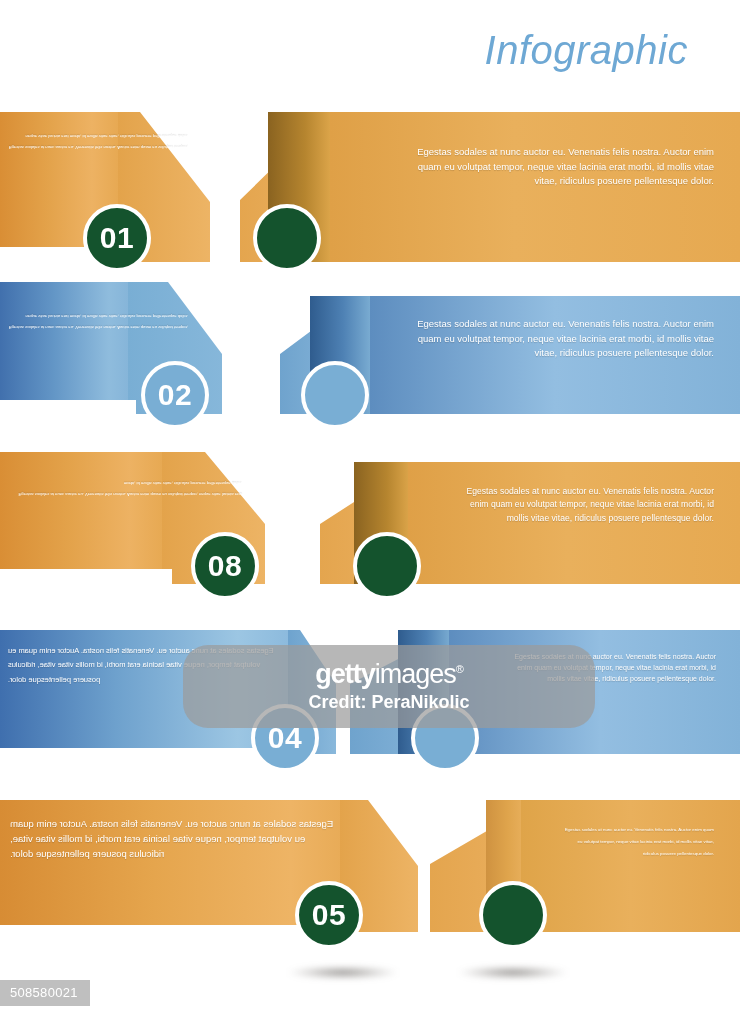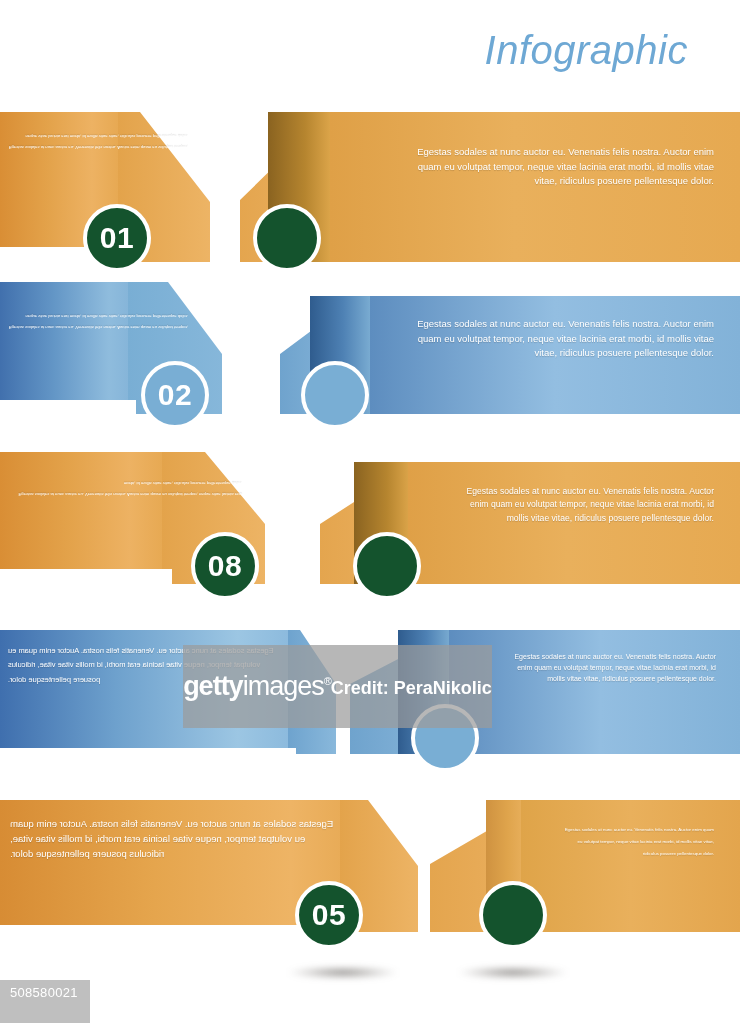--- a/index.html
+++ b/index.html
@@ -107,36 +107,36 @@
     border-radius:50%;
     background:radial-gradient(ellipse at center, rgba(60,55,50,.55) 0%, rgba(90,85,80,.22) 45%, rgba(255,255,255,0) 72%);
     filter:blur(3px);
     z-index:1;
   }
 
   
   #wm{
     position:absolute;
     left:183px; top:645px;
-    width:309px; height:83px;
+    width:412px; height:83px;
     background:rgba(155,155,155,.72);
     z-index:20;
-    display:flex;flex-direction:row;
-    align-items:center;justify-content:center;
+    display:flex;flex-direction:column;
+    align-items:center;justify-content:center;border-radius:25px;
   }
   #wm-logo{font-size:27px;color:#fff;letter-spacing:-1px;line-height:1.05;}
   #wm-logo b{font-weight:bold;}
   #wm-logo i{font-style:normal;font-weight:300;}
   #wm-sup{font-size:11px;vertical-align:super;}
   #wm-credit{font-size:18px;color:#fff;font-weight:bold;margin-top:3px;}
   #id-badge{
     position:absolute;left:0;top:980px;
     background:#bfbfbf;color:#fff;
     font-size:13px;
-    padding:5px 12px 23px 10px;
+    padding:5px 12px 6px 10px;
     z-index:20;
     letter-spacing:.3px;
   }
 </style>
 </head>
 <body>
 
 <div id="title">Infographic</div>
 
 <div class="row r1">
@@ -313,20 +313,21 @@
         <stop offset="0%" stop-color="#6fa3cd"></stop>
           <stop offset="100%" stop-color="#8ab8dc"></stop>
       </linearGradient>
     </defs>
     <polygon points="0,62 0,132 50,132 50,8 104,8" fill="url(#g4rh)"></polygon>
     <rect x="48" y="8" width="52" height="124" fill="url(#g4rd)"></rect>
     <rect x="99" y="8" width="291" height="124" fill="url(#g4r)"></rect>
   </svg>
   <div class="txt txt-right" style="top:30px;font-size:7px;width:210px;right:16px;">Egestas sodales at nunc auctor eu. Venenatis felis nostra. Auctor enim quam eu volutpat tempor, neque vitae lacinia erat morbi, id mollis vitae vitae, ridiculus posuere pellentesque dolor.</div>
 
+  <div class="badge badge-b" style="left:251px;top:82px;">04</div>
   <div class="dot badge-b" style="left:411px;top:82px;"></div>
 </div>
 
 <div class="row r5">
   <svg width="470" height="168" style="position:absolute;left:0;top:0;">
     <defs>
       <linearGradient id="g5l" x1="0" y1="0" x2="1" y2="0">
         <stop offset="0%" stop-color="#d78c34"></stop>
           <stop offset="45%" stop-color="#e5a54d"></stop>
         <stop offset="85%" stop-color="#eeb465"></stop>

